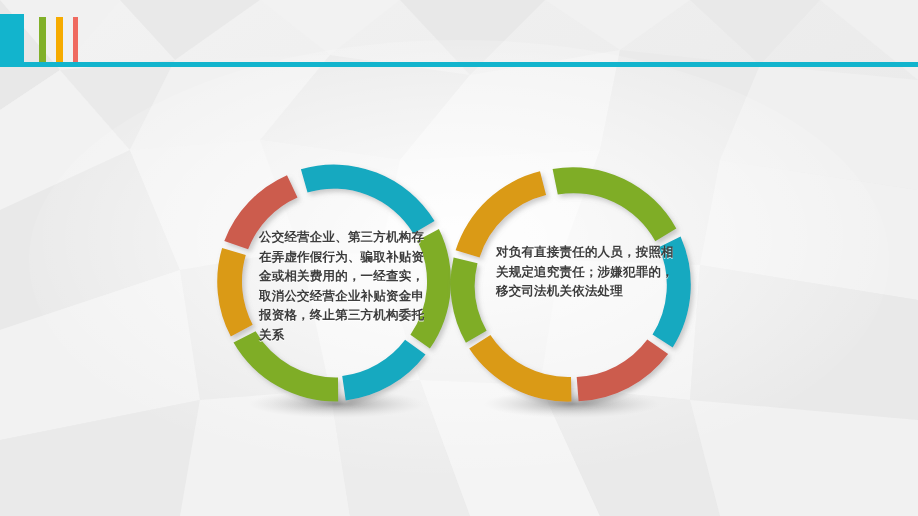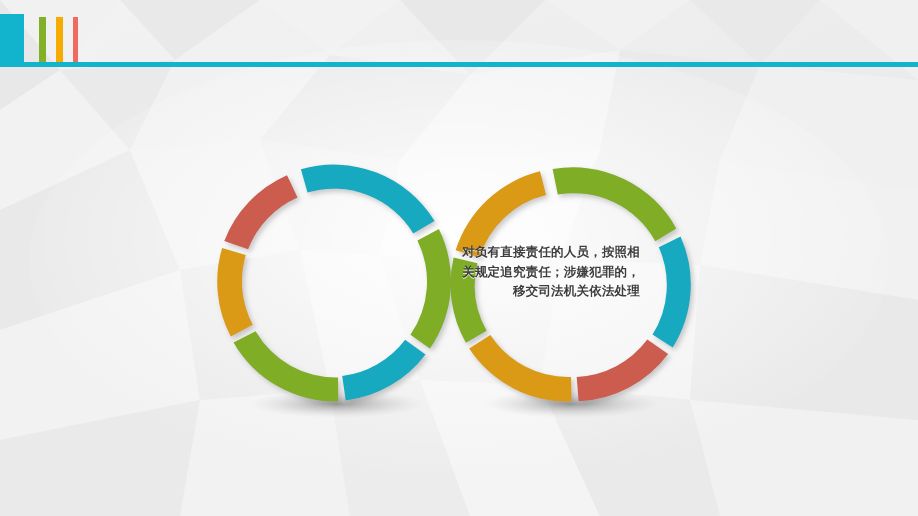--- a/index.html
+++ b/index.html
@@ -34,21 +34,21 @@
   .diagram svg{display:block;width:918px;height:448px;}
 
   
   .ring-text{
     position:absolute;
     font-size:12.5px;font-weight:bold;line-height:19.5px;
     color:#3d3d3d;letter-spacing:.2px;
     text-shadow:0 1px 0 rgba(255,255,255,.85);
   }
   .ring-text.left{left:259px;top:228px;width:174px;}
-  .ring-text.right{left:462px;top:243px;width:178px;text-align:right;}
+  .ring-text.right{left:496px;top:243px;width:178px;}
 </style>
 </head>
 <body>
 
 <div class="slide">
 
   <div class="bg">
     <svg viewBox="0 0 918 516" xmlns="http://www.w3.org/2000/svg">
       <defs>
         <linearGradient id="bgGrad" x1="0" y1="0" x2="1" y2="1">
@@ -204,16 +204,17 @@
 
         <path fill="#7fad28" d="M 465.9 274.8
                  A 118 118 0 0 1 453.6 189.5
                  L 477.5 195.2
                  A 93 93 0 0 0 486.6 262.7
                  Z"></path>
       </g>
     </svg>
   </div>
 
+  <div class="ring-text left">公交经营企业、第三方机构存在弄虚作假行为、骗取补贴资金或相关费用的，一经查实，取消公交经营企业补贴资金申报资格，终止第三方机构委托关系</div>
 
   <div class="ring-text right">对负有直接责任的人员，按照相关规定追究责任；涉嫌犯罪的，移交司法机关依法处理</div>
 
 </div>
 
 </body></html>

